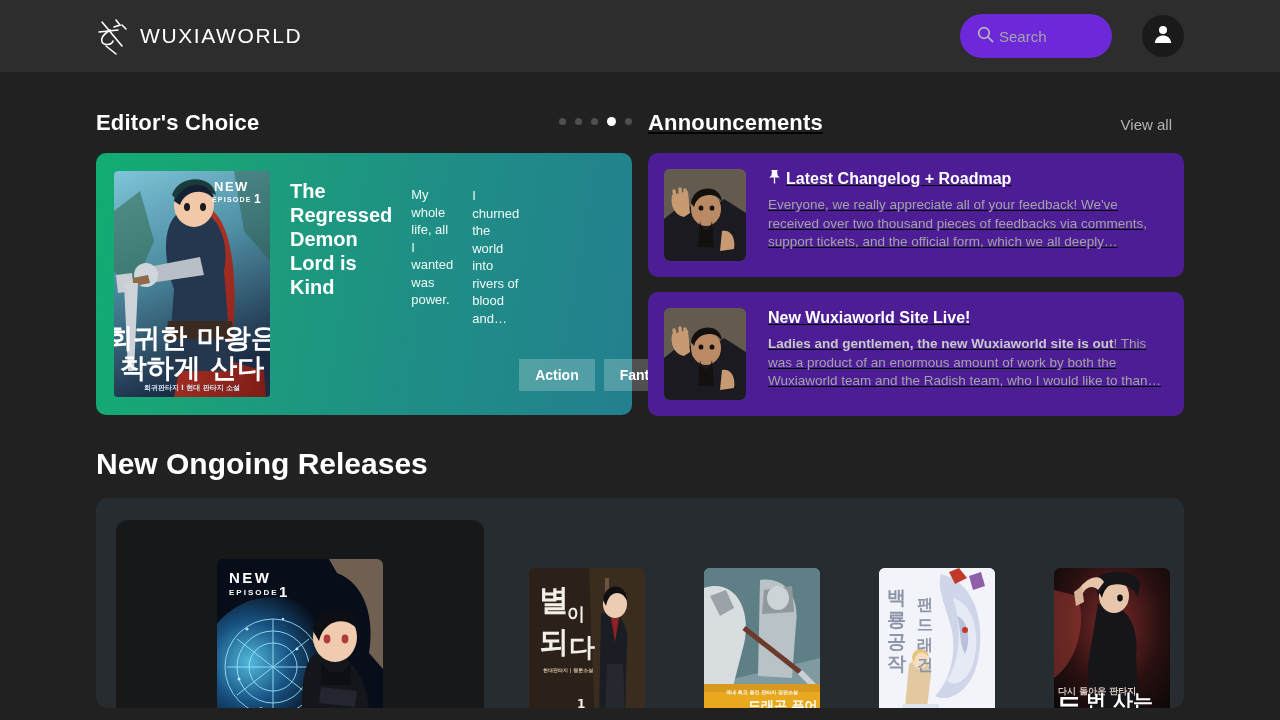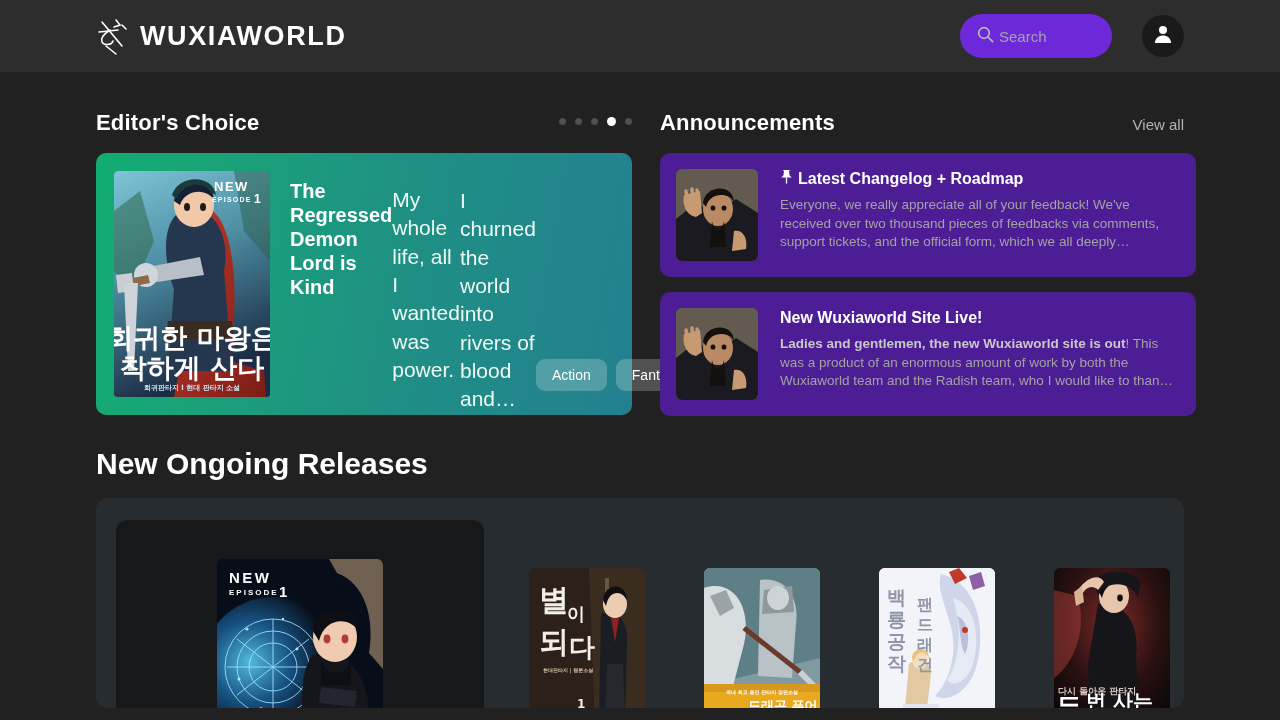--- a/index.html
+++ b/index.html
@@ -14,21 +14,21 @@
   .header {
     height: 72px; width: 100%;
     background: #2d2d2d;
     display: flex; align-items: center;
     padding: 0 96px;
     position: relative;
   }
   .brand { display: flex; align-items: center; gap: 10px; margin-right: 36px; }
   .brand-logo { width: 34px; height: 40px; display: block; }
   .brand-name {
-    color: #ffffff; font-size: 27px; font-weight: 700;
+    color: #ffffff; font-size: 21px; font-weight: 400;
     letter-spacing: 1.6px;
   }
   .nav { display: flex; align-items: center; gap: 25px; }
   .nav-item {
     color: #f2f2f2; font-size: 17px; font-weight: 700;
     cursor: pointer; display: flex; align-items: center; gap: 6px;
     white-space: nowrap;
   }
   .chev { width: 13px; height: 8px; display: block; }
   .header-right {
@@ -55,21 +55,21 @@
     cursor: pointer;
   }
 
   
   .page { padding: 0 96px; }
 
   .row-heads {
     display: flex; padding-top: 38px;
   }
   .col-left { width: 536px; flex: none; position: relative; }
-  .col-right { width: 536px; flex: none; margin-left: 28px; position: relative; }
+  .col-right { width: 536px; flex: none; margin-left: 16px; position: relative; text-decoration: underline; }
 
   .sec-title {
     color: #ffffff; font-size: 22px; font-weight: 700;
     letter-spacing: .2px;
   }
   .dots {
     position: absolute; right: 0; top: 7px;
     display: flex; align-items: center; gap: 9px;
   }
   .dot { width: 7px; height: 7px; border-radius: 50%; background: #4f4f4f; cursor: pointer; }
@@ -99,28 +99,28 @@
   .ec-title {
     color: #ffffff; font-size: 20px; font-weight: 700; line-height: 1.2;
     margin-top: 8px;
   }
   .ec-rating {
     display: flex; align-items: center; gap: 7px; margin-top: 14px;
   }
   .thumb-icon { width: 18px; height: 18px; display: block; }
   .ec-rating-text { color: #ffffff; font-size: 15px; }
   .ec-desc {
-    color: #eefaf6; font-size: 21px; margin-top: 15px; line-height: 1.35;
+    color: #eefaf6; font-size: 13px; margin-top: 15px; line-height: 1.35; margin-left: 19px;
   }
   .ec-desc.second { margin-top: 16px; }
   .ec-tags { margin-top: auto; display: flex; gap: 9px; padding-bottom: 6px; }
   .tag {
     background: rgba(255,255,255,0.22);
-    color: #ffffff; font-size: 14px; font-weight: 400;
-    padding: 8px 16px; border-radius: 9px; cursor: pointer; text-align: right;
+    color: #ffffff; font-size: 14px; font-weight: 700;
+    padding: 8px 16px; border-radius: 0; cursor: pointer; text-align: right;
   }
 
   
   .ann-card {
     margin-top: 17px;
     width: 536px; height: 124px;
     background: #4c1d95;
     border-radius: 10px;
     display: flex; padding: 16px;
     cursor: pointer;

